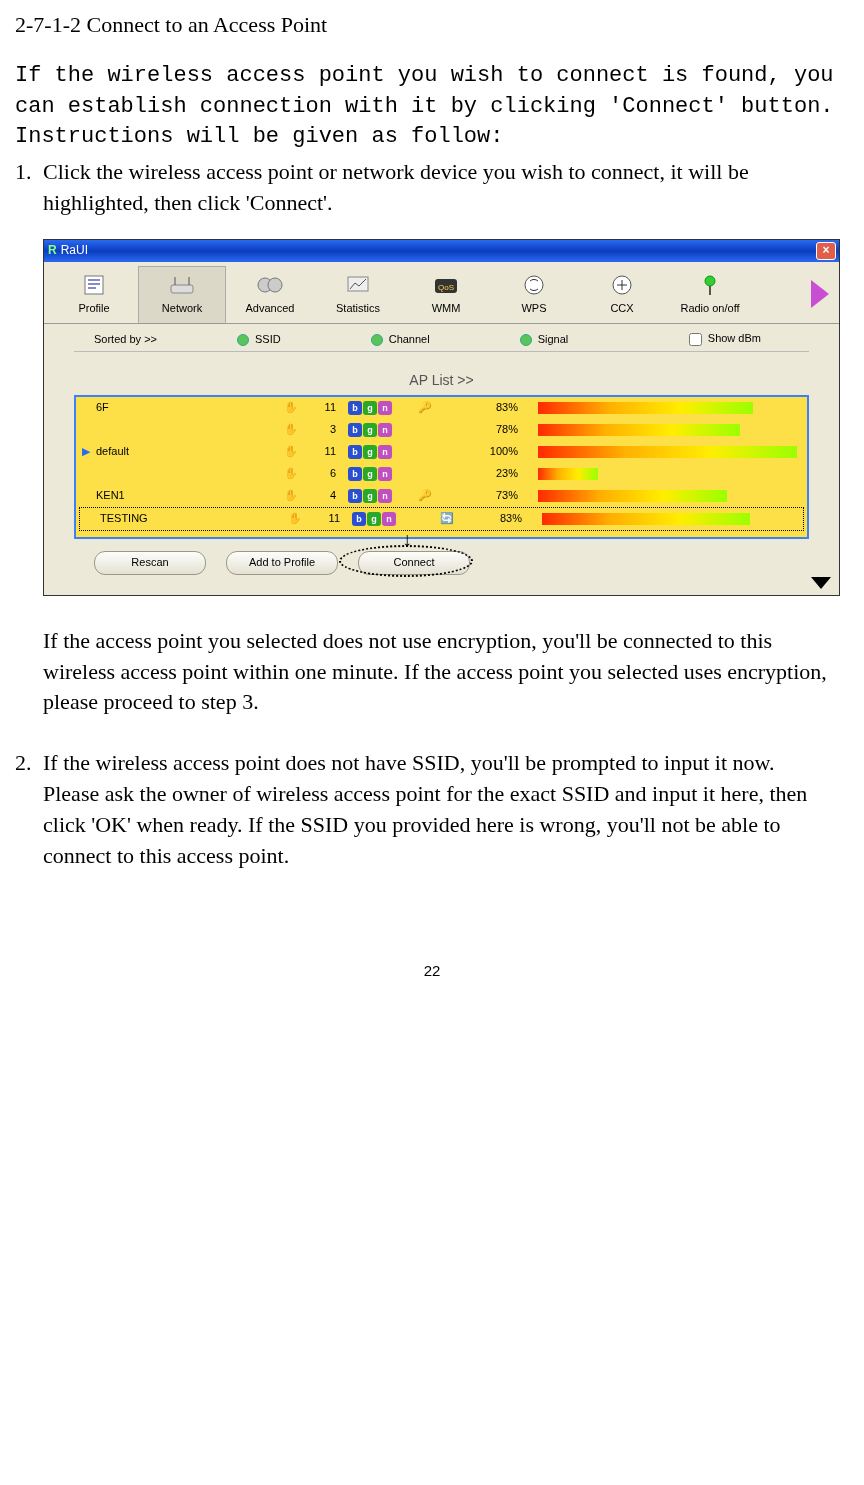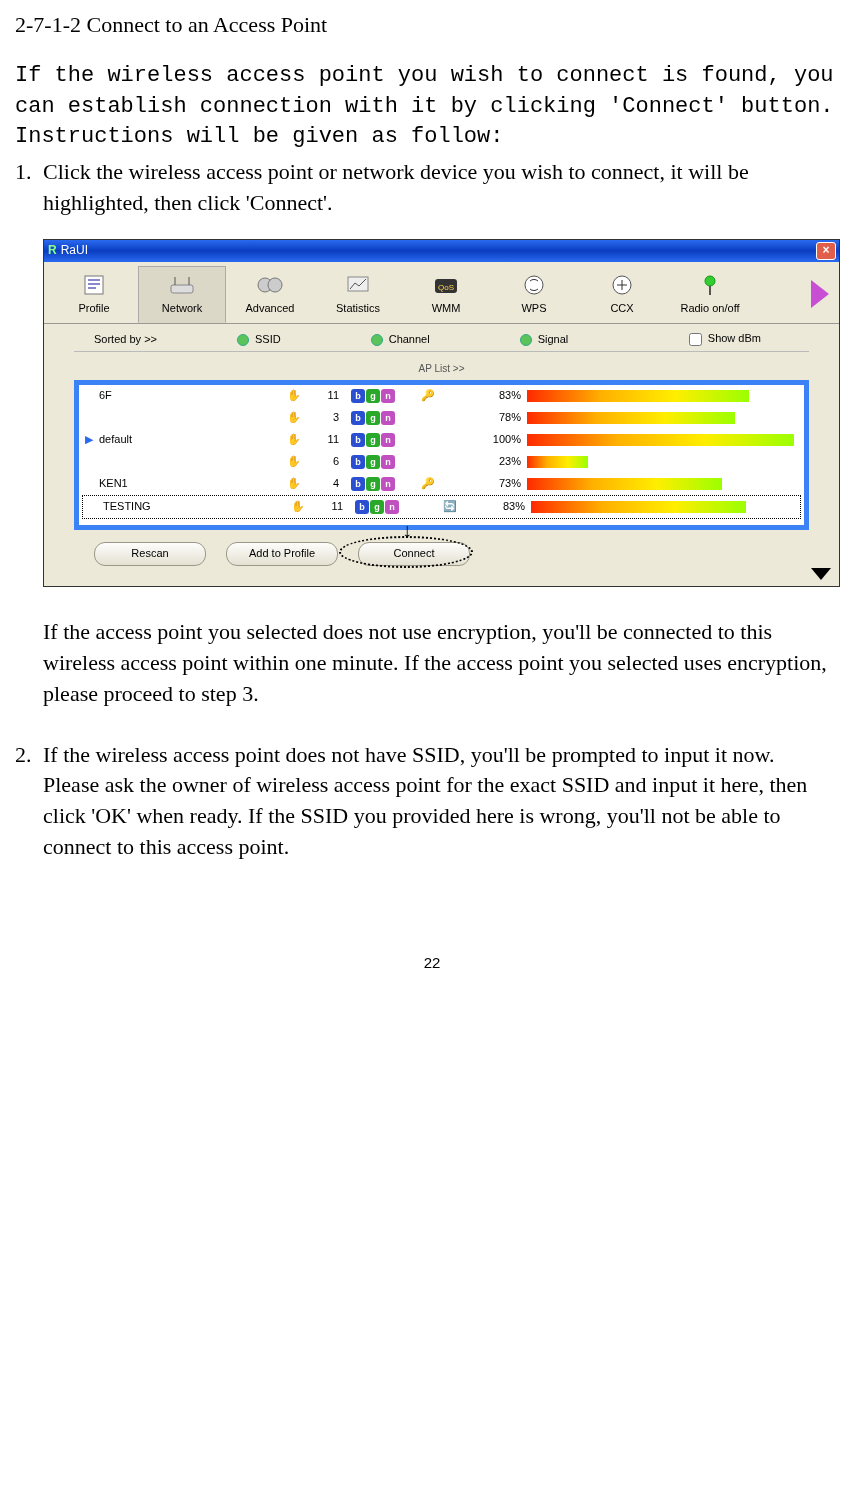--- a/index.html
+++ b/index.html
@@ -81,44 +81,44 @@
     display:flex; align-items:center;
     padding: 6px 48px 2px 50px;
     font-size:11px;
     position:relative;
   }
   .sortbar .lbl{ margin-right: 80px;}
   .dot{ width:10px;height:10px;border-radius:50%;background:#5ac45a;border:1px solid #3a8;display:inline-block;margin-right:6px;vertical-align:middle;}
   .sortbar .item{ margin-right: 90px;}
   .showdbm{ margin-left:auto; margin-right:30px;}
   .showdbm input{ vertical-align:middle; margin-right:6px;}
-  .aplistlbl{ text-align:center; font-size:10px; color:#555; border-top:1px solid #bbb; padding-top:10px; margin: 0 30px;}
+  .aplistlbl{ text-align:center; font-size:14px; color:#555; border-top:1px solid #bbb; padding-top:19px; margin: 0 30px;}
   .grid {
     margin: 4px 30px 8px;
-    background:#ffffff;
-    border:5px solid #3b82f6;
+    background:#fde047;
+    border:2px solid #3b82f6;
     font-size:11px;
     padding-bottom:6px;
   }
   .row {
     display:flex; align-items:center;
     height:22px;
     padding: 0 6px;
   }
   .row.sel { border:1.5px dotted #000; margin:0 3px; }
   .cur-arrow{ width:14px; color:#2a6af0;}
   .c-ssid{ width:180px;}
   .c-hand{ width:30px; text-align:center;}
   .c-ch{ width:30px; text-align:right; padding-right:12px;}
   .c-bgn{ width:70px; display:flex; gap:1px;}
   .badge{ width:14px;height:14px; border-radius:3px; color:#fff; font-size:9px; text-align:center; line-height:14px; font-weight:bold;}
   .bb{ background:#2a4fd0;} .bg{ background:#2aa82a;} .bn{ background:#c04fc0;}
   .c-lock{ width:18px;}
   .c-wps{ width:22px;}
-  .c-sig{ width:60px; text-align:right; padding-right:6px;}
+  .c-sig{ width:60px; text-align:right; padding-right:20px;}
   .c-bar{ flex:1; padding-right:4px;}
   .bar{ height:12px; background:linear-gradient(to right,#ff2a00,#ffb000,#ffee00,#9bff00);}
   .btnrow{ display:flex; gap:20px; padding: 4px 50px 10px;}
   .winbtn{
     width:110px; height:22px;
     background:linear-gradient(#fdfdfb,#e4e1d2);
     border:1px solid #9a9989;
     border-radius:11px;
     font-size:11px;
     text-align:center; line-height:20px;

